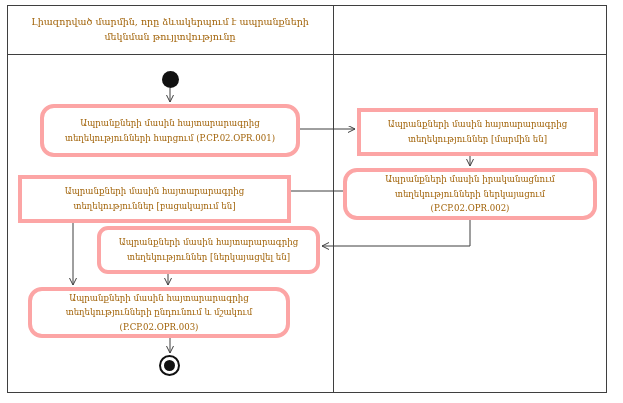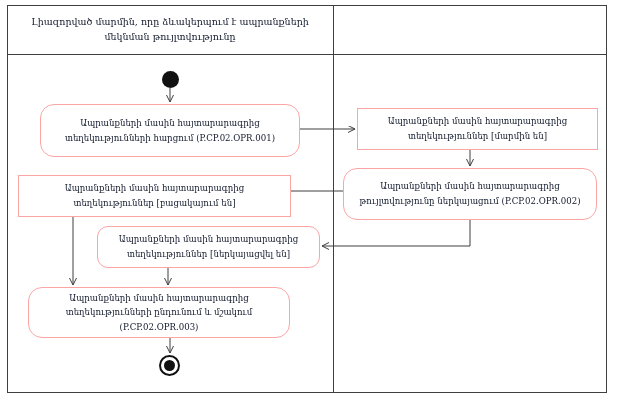--- a/index.html
+++ b/index.html
@@ -1,31 +1,31 @@
 <!DOCTYPE html>
 <html><head>
 <meta charset="utf-8">
 <style>
   html,body{margin:0;padding:0;background:#fff;}
   .canvas{
     position:relative;width:623px;height:403px;background:#fff;overflow:hidden;
     font-family:"DejaVu Serif","DejaVu Sans","Liberation Serif",serif;
-    color:#0f172a;
+    color:#a16207;
   }
   .frame{position:absolute;left:7px;top:5px;width:598px;height:386px;border:1px solid #3f3f3f;background:#fff;}
   .lane-divider{position:absolute;left:333px;top:5px;width:1px;height:388px;background:#3f3f3f;}
   .header-line{position:absolute;left:7px;top:54px;width:600px;height:1px;background:#3f3f3f;}
   .lane-header{
     position:absolute;top:5px;height:49px;display:flex;align-items:center;justify-content:center;
     text-align:center;font-size:9.5px;line-height:1.55;padding:0 18px;box-sizing:border-box;
   }
   .lane-header.left{left:7px;width:326px;}
   .lane-header.right{left:334px;width:273px;}
   .node{
-    position:absolute;border:1px solid #fca5a5;background:#fff;box-sizing:border-box;
+    position:absolute;border:4px solid #fca5a5;background:#fff;box-sizing:border-box;
     display:flex;align-items:center;justify-content:center;text-align:center;
     font-size:8.6px;line-height:1.7;padding:20px 10px;
   }
   .activity{border-radius:14px;}
   .state{border-radius:0;}
   .start-node{
     position:absolute;left:162px;top:71px;width:17px;height:17px;border-radius:50%;background:#111;
   }
   .final-node{
     position:absolute;left:159px;top:355px;width:21px;height:21px;border-radius:50%;
@@ -64,21 +64,21 @@
 
   <div class="start-node"></div>
   <div class="final-node">
     <div class="inner"></div>
   </div>
 
   <div class="node activity" style="left:40px;top:104px;width:260px;height:53px;">Ապրանքների մասին հայտարարագրից տեղեկությունների հարցում (P.CP.02.OPR.001)</div>
 
   <div class="node state" style="left:357px;top:108px;width:241px;height:41px;">Ապրանքների մասին հայտարարագրից տեղեկություններ [մարմին են]</div>
 
-  <div class="node activity" style="left:343px;top:168px;width:254px;height:52px;">Ապրանքների մասին հայտարարագրից թույլտվությունը ներկայացում (P.CP.02.OPR.002)</div>
+  <div class="node activity" style="left:343px;top:168px;width:254px;height:52px;">Ապրանքների մասին իրականացնում տեղեկությունների ներկայացում (P.CP.02.OPR.002)</div>
 
   <div class="node state" style="left:18px;top:175px;width:273px;height:40px;">Ապրանքների մասին հայտարարագրից տեղեկություններ [բացակայում են]</div>
 
   <div class="node state" style="left:97px;top:226px;width:223px;height:41px;border-radius:11px;">Ապրանքների մասին հայտարարագրից տեղեկություններ [ներկայացվել են]</div>
 
   <div class="node activity" style="left:28px;top:287px;width:262px;height:51px;">Ապրանքների մասին հայտարարագրից տեղեկությունների ընդունում և մշակում (P.CP.02.OPR.003)</div>
 
 </div>
 
 </body></html>

